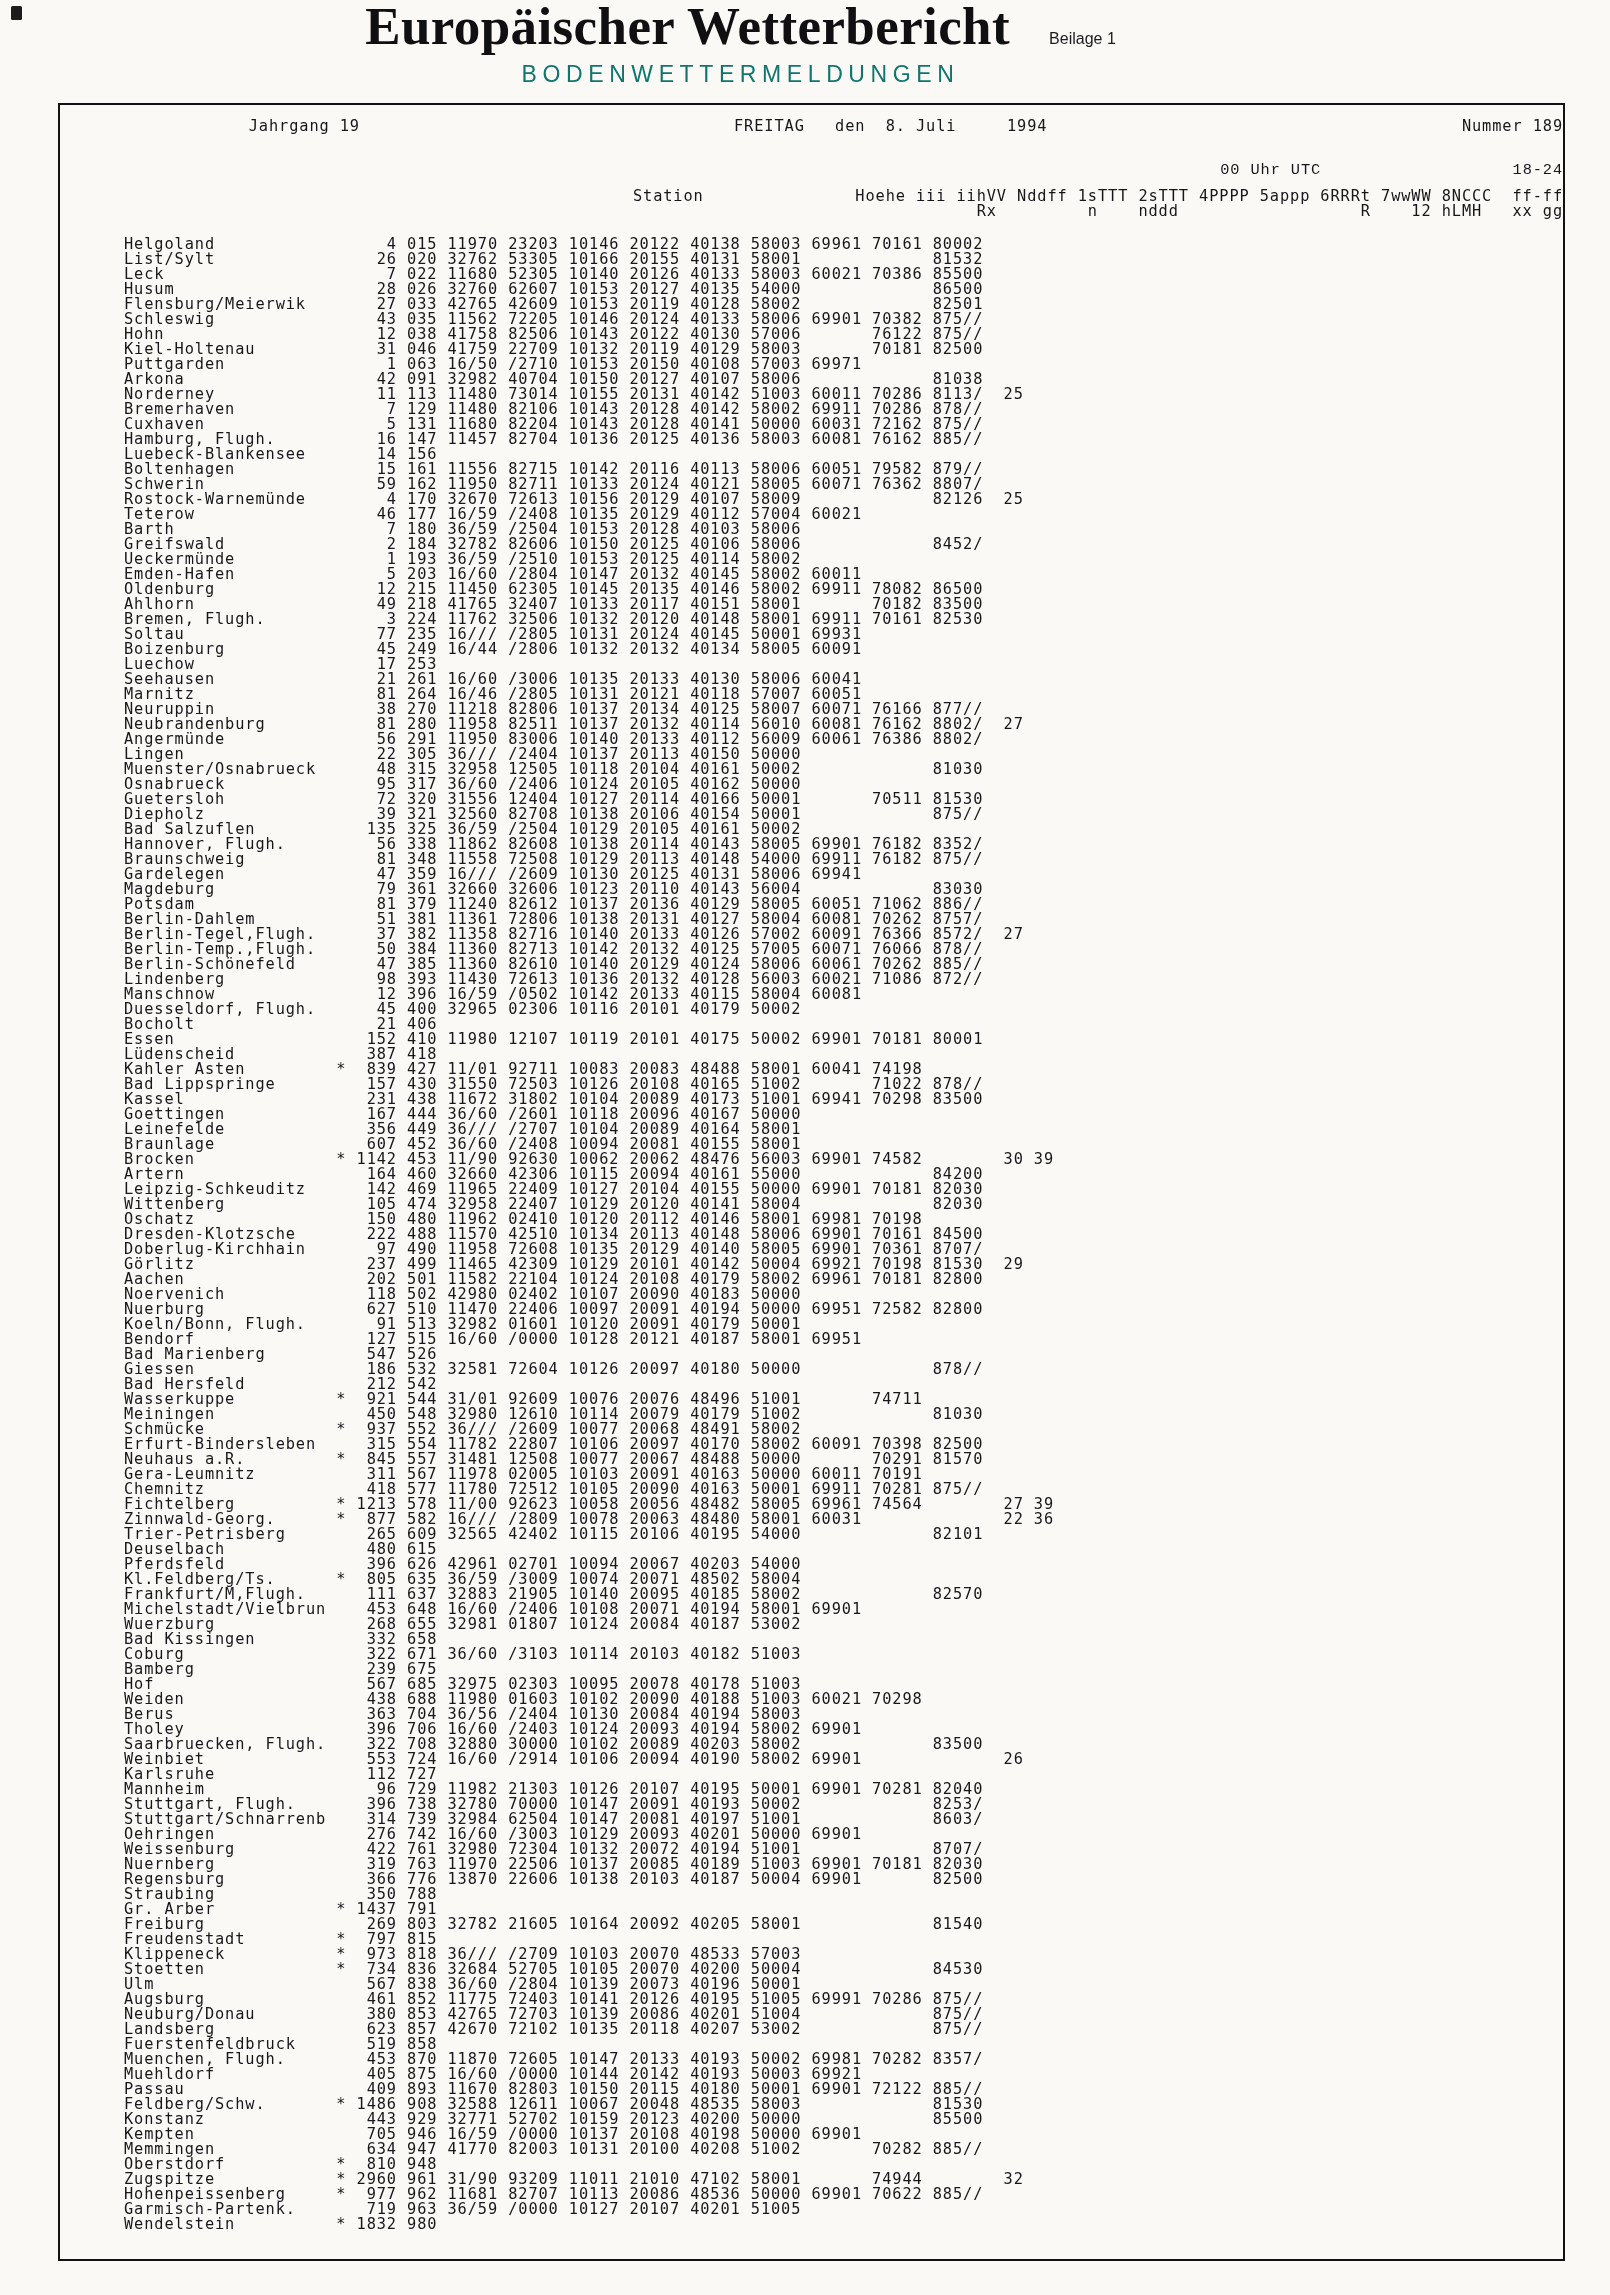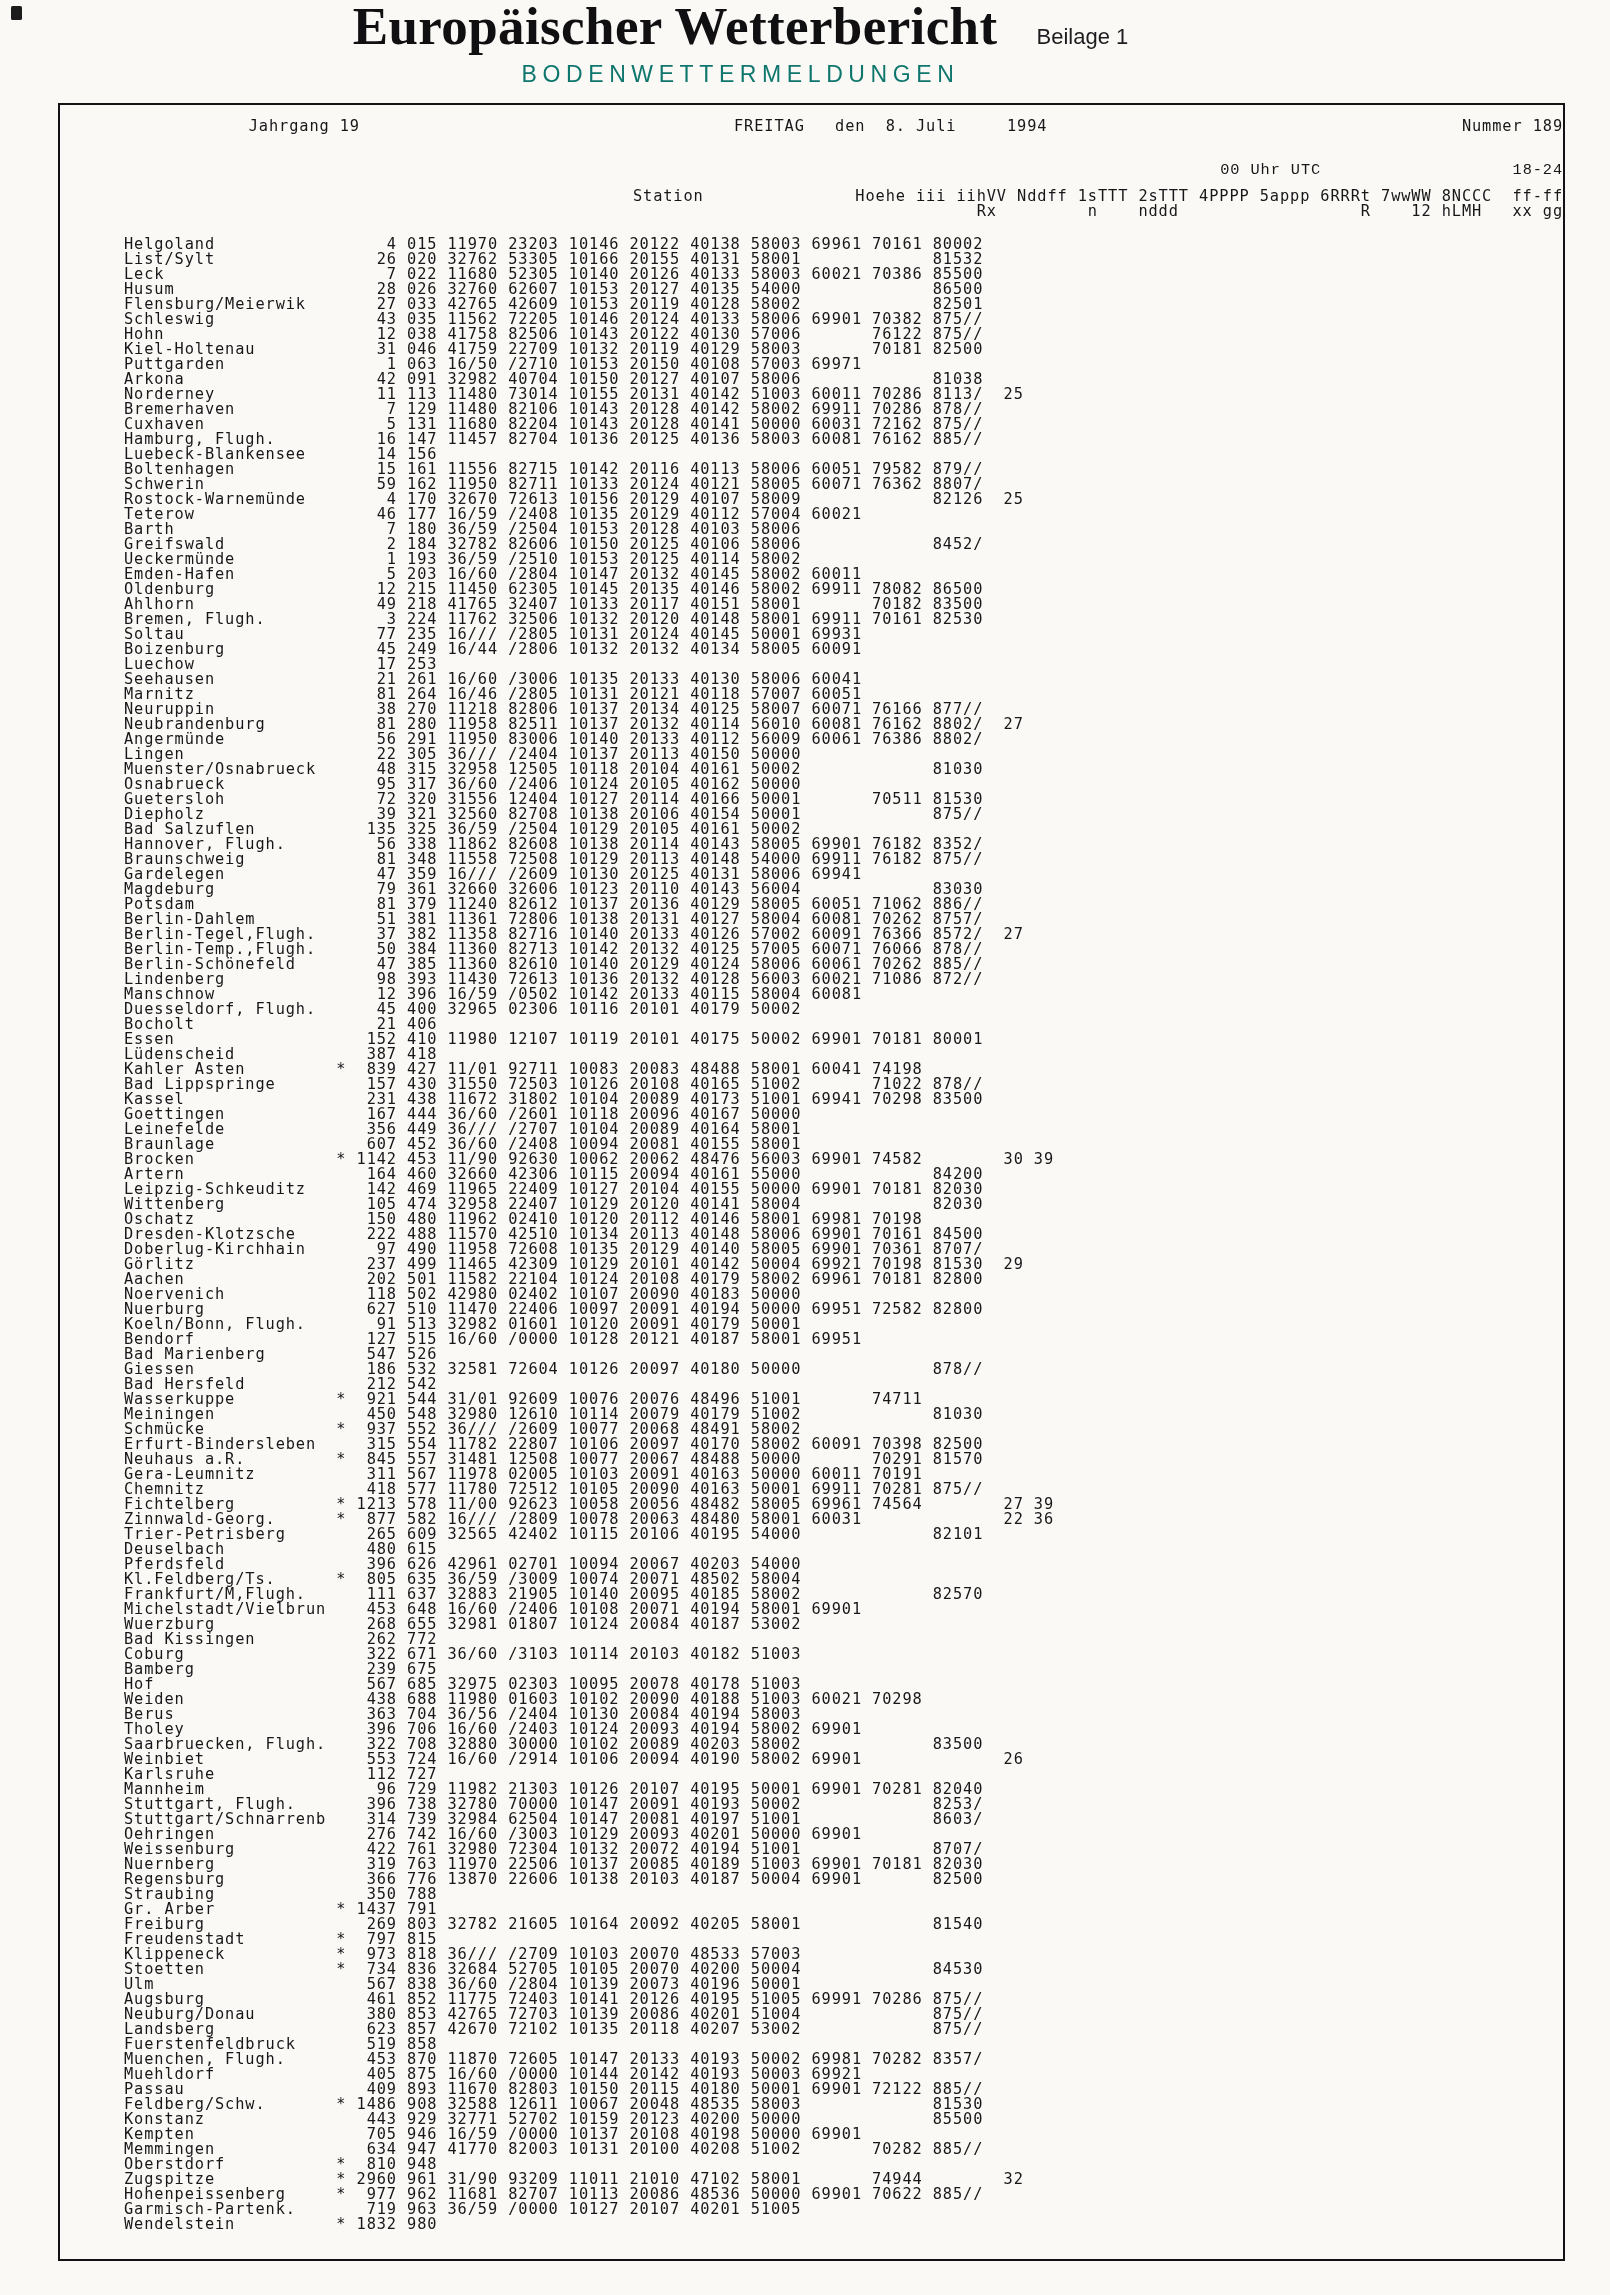--- a/index.html
+++ b/index.html
@@ -24,21 +24,21 @@
     font-family: "Liberation Serif", "DejaVu Serif", serif;
     font-weight: 700;
     font-size: 53px;
     margin: 0;
     letter-spacing: 0.4px;
     line-height: 1;
     color: #101012;
   }
   .beilage {
     font-family: "Liberation Sans", sans-serif;
-    font-size: 22px;
+    font-size: 16px;
     margin-left: 39px;
     color: #1d1d20;
   }
   .subtitle {
     width: 1481px;
     text-align: center;
     font-family: "Liberation Sans", sans-serif;
     font-size: 23px;
     letter-spacing: 5.6px;
     margin-top: 8px;
@@ -164,21 +164,21 @@
       <div class="tline">Chemnitz                418 577 11780 72512 10105 20090 40163 50001 69911 70281 875//</div>
       <div class="tline">Fichtelberg          * 1213 578 11/00 92623 10058 20056 48482 58005 69961 74564        27 39</div>
       <div class="tline">Zinnwald-Georg.      *  877 582 16/// /2809 10078 20063 48480 58001 60031              22 36</div>
       <div class="tline">Trier-Petrisberg        265 609 32565 42402 10115 20106 40195 54000             82101</div>
       <div class="tline">Deuselbach              480 615</div>
       <div class="tline">Pferdsfeld              396 626 42961 02701 10094 20067 40203 54000</div>
       <div class="tline">Kl.Feldberg/Ts.      *  805 635 36/59 /3009 10074 20071 48502 58004</div>
       <div class="tline">Frankfurt/M,Flugh.      111 637 32883 21905 10140 20095 40185 58002             82570</div>
       <div class="tline">Michelstadt/Vielbrun    453 648 16/60 /2406 10108 20071 40194 58001 69901</div>
       <div class="tline">Wuerzburg               268 655 32981 01807 10124 20084 40187 53002</div>
-      <div class="tline">Bad Kissingen           262 772</div>
+      <div class="tline">Bad Kissingen           332 658</div>
       <div class="tline">Coburg                  322 671 36/60 /3103 10114 20103 40182 51003</div>
       <div class="tline">Bamberg                 239 675</div>
       <div class="tline">Hof                     567 685 32975 02303 10095 20078 40178 51003</div>
       <div class="tline">Weiden                  438 688 11980 01603 10102 20090 40188 51003 60021 70298</div>
       <div class="tline">Berus                   363 704 36/56 /2404 10130 20084 40194 58003</div>
       <div class="tline">Tholey                  396 706 16/60 /2403 10124 20093 40194 58002 69901</div>
       <div class="tline">Saarbruecken, Flugh.    322 708 32880 30000 10102 20089 40203 58002             83500</div>
       <div class="tline">Weinbiet                553 724 16/60 /2914 10106 20094 40190 58002 69901              26</div>
       <div class="tline">Karlsruhe               112 727</div>
       <div class="tline">Mannheim                 96 729 11982 21303 10126 20107 40195 50001 69901 70281 82040</div>

